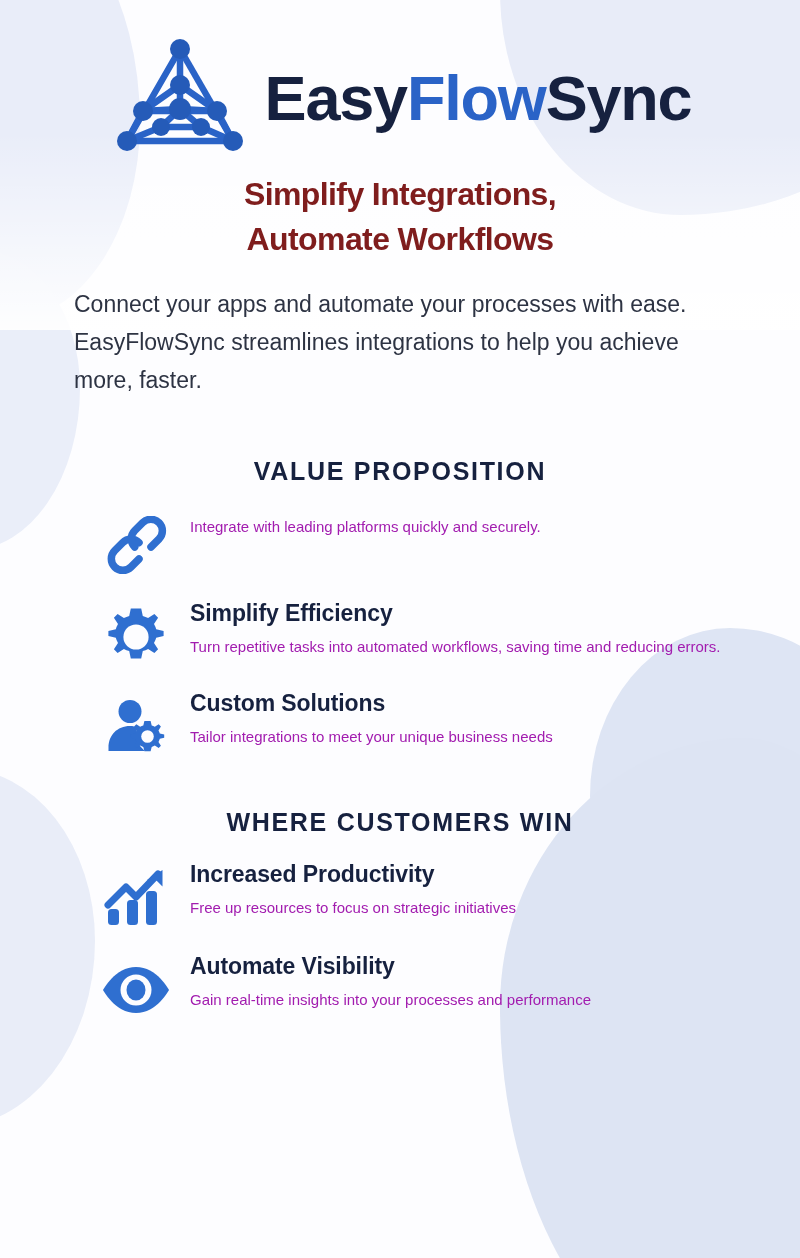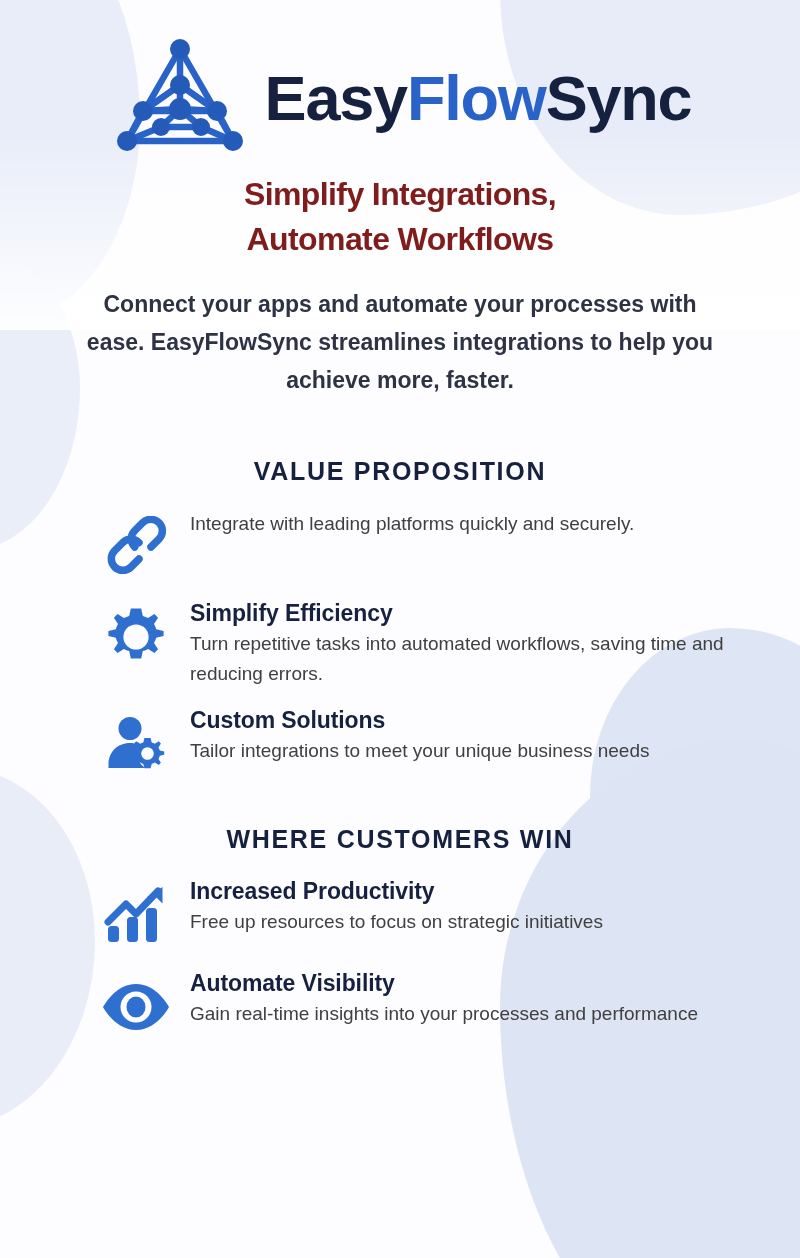--- a/index.html
+++ b/index.html
@@ -108,25 +108,24 @@
     line-height: 1.42;
     letter-spacing: -0.6px;
     color: #7f1d1d;
   }
   .headline .ln { display: block; }
 
   
   .subtitle {
     margin: 22px auto 0;
     max-width: 652px;
-    text-align: center;
     font-size: 23px;
     line-height: 1.66;
     color: #2d3343;
-    font-weight: 700;
+    font-weight: 400;
   }
 
   
   .section-heading {
     text-align: center;
     font-size: 25px;
     font-weight: 700;
     letter-spacing: 1.7px;
     color: #16213f;
     text-transform: uppercase;
@@ -154,24 +153,24 @@
   }
   .f-text { flex: 1 1 auto; padding-top: 1px; }
   .f-title {
     font-size: 23px;
     font-weight: 700;
     color: #16213f;
     line-height: 1.3;
     letter-spacing: -0.1px;
   }
   .f-desc {
-    margin-top: 0;
-    font-size: 19px;
+    margin-top: 6px;
+    font-size: 15px;
     line-height: 1.58;
-    color: #404040;
+    color: #a21caf;
     max-width: 540px;
   }
 
   .features-win .feature { margin-bottom: 18px; }
 </style>
 </head>
 <body>
 
 <div class="bg-layer">
   <div class="blob blob-tl"></div>

